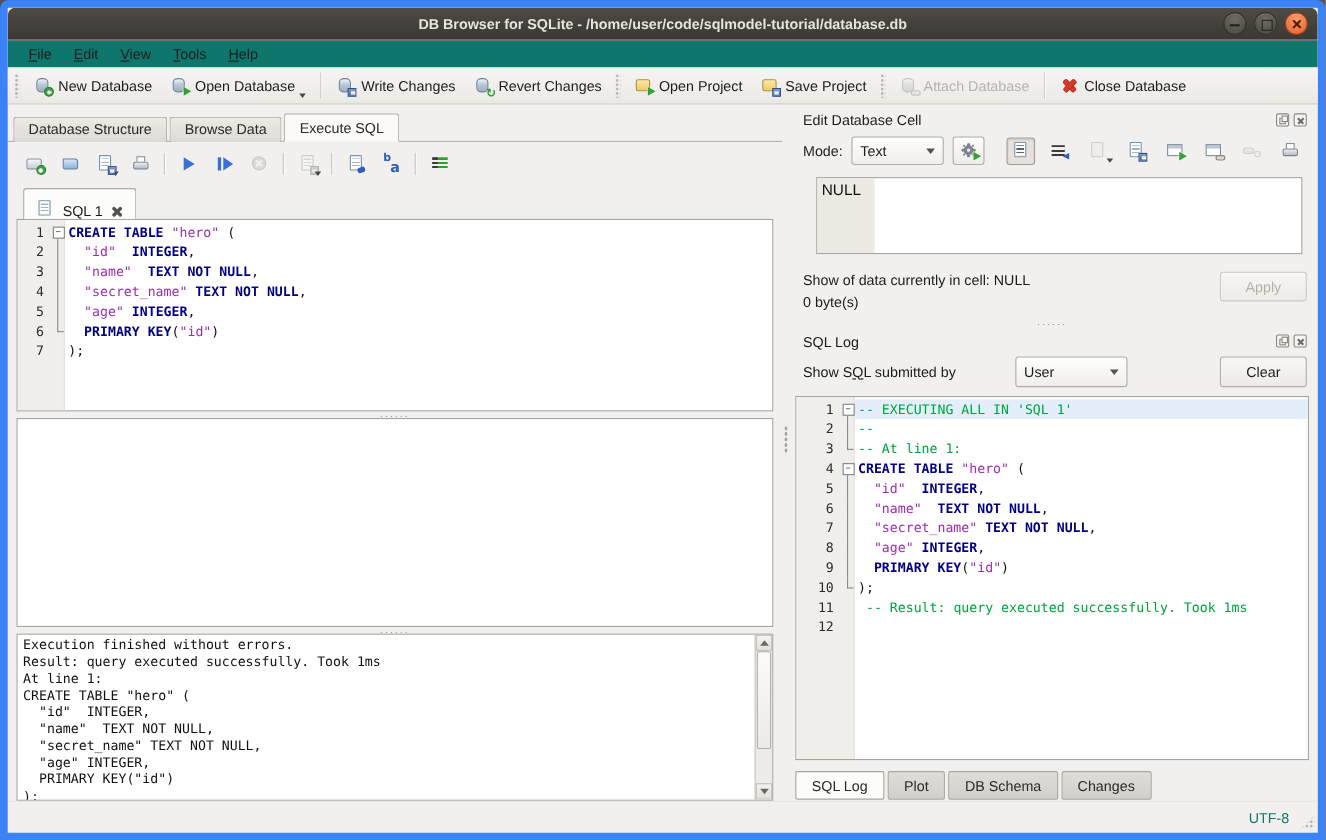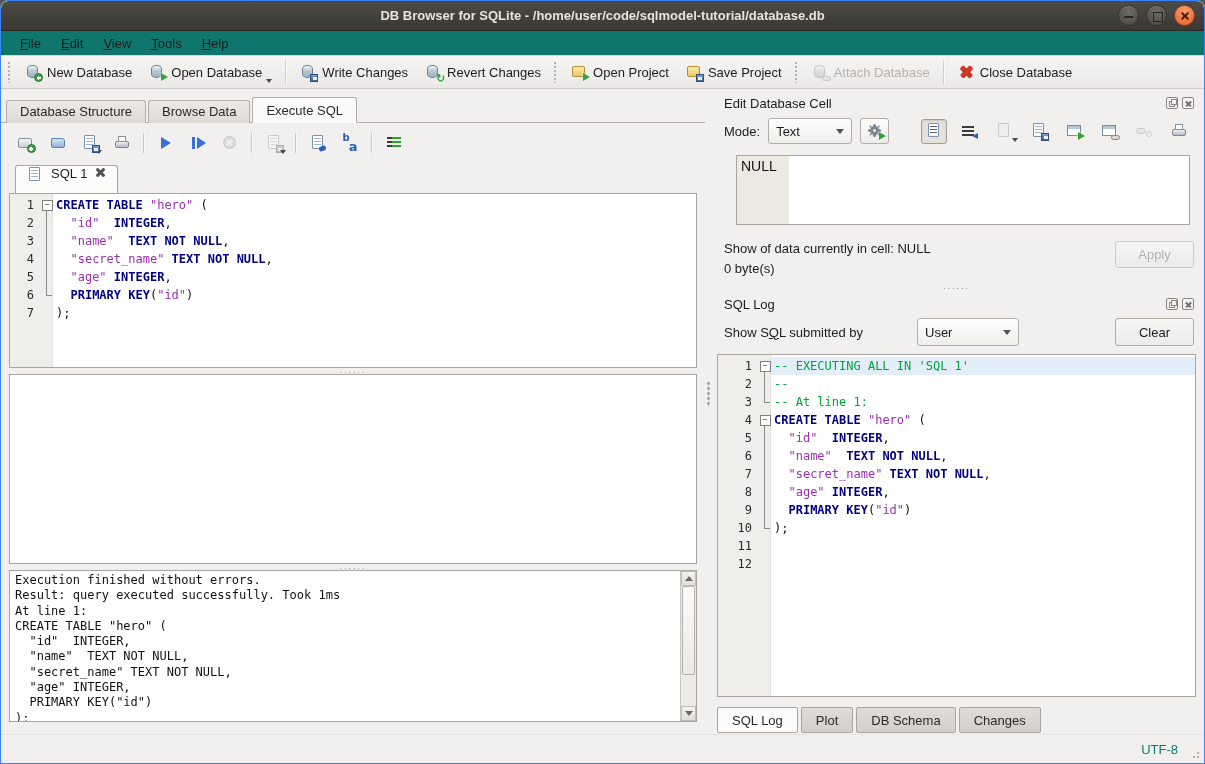--- a/index.html
+++ b/index.html
@@ -1,19 +1,19 @@
 <!DOCTYPE html>
 <html><head>
 <meta charset="utf-8">
 <style>
   html,body{margin:0;padding:0;background:#555;}
   *{box-sizing:border-box;}
   .window{width:1205px;height:764px;position:relative;background:#f1f0ee;
     font-family:"Liberation Sans",sans-serif;font-size:13px;color:#1c1c1a;
-    border:1px solid #3b82f6;border-radius:8px 8px 0 0;overflow:hidden;display:flex;flex-direction:column;}
+    border:7px solid #3b82f6;border-radius:8px 8px 0 0;overflow:hidden;display:flex;flex-direction:column;}
 
   
   .titlebar{height:30px;flex:none;background:linear-gradient(#4d4b45,#3a3833);border-bottom:1px solid #2b2a26;
     position:relative;display:flex;align-items:center;border-radius:7px 7px 0 0;}
   .title{position:absolute;left:0;right:0;text-align:center;color:#e8e4dc;font-weight:bold;font-size:13px;}
   .win-controls{position:absolute;right:9px;top:4px;display:flex;gap:7px;z-index:3;}
   .wbtn{width:21px;height:21px;border-radius:50%;border:1px solid #35332d;position:relative;
     background:radial-gradient(circle at 50% 30%,#6e6b63,#49463f);box-shadow:inset 0 1px 0 rgba(255,255,255,.18);}
   .wbtn i{position:absolute;left:0;top:0;right:0;bottom:0;}
   .wbtn[data-name="minimize-button"] i::before{content:"";position:absolute;left:5px;top:10px;width:9px;height:2px;background:#26241f;}
@@ -108,21 +108,21 @@
   .mtab.active{height:26px;line-height:26px;background:#fbfaf9;border-bottom:1px solid #fbfaf9;}
 
   .tab-page{flex:1;padding:5px 8px 0 8px;display:flex;flex-direction:column;min-height:0;}
   .sql-toolbar{height:30px;flex:none;display:flex;align-items:center;gap:7px;padding-left:4px;}
   .sqlbtn{width:25px;height:25px;display:flex;align-items:center;justify-content:center;position:relative;}
   .sqlbtn .dd{position:absolute;right:0;bottom:2px;margin:0;}
   .ssep{width:1px;height:20px;background:#cac7c2;box-shadow:1px 0 0 #fafaf8;margin:0 2px;}
 
   .doc-tabs{height:28px;flex:none;display:flex;align-items:flex-end;margin-top:7px;padding-left:6px;}
   .doc-tab{height:28px;background:#fcfcfb;border:1px solid #a9a5a0;border-bottom:none;border-radius:3px 3px 0 0;
-    display:flex;align-items:flex-start;padding:0 10px;gap:7px;position:relative;z-index:2;}
+    display:flex;align-items:flex-end;padding:0 10px;gap:7px;position:relative;z-index:2;}
   .doc-close{width:13px;height:13px;position:relative;}
   .doc-close::before,.doc-close::after{content:"";position:absolute;left:1px;top:5px;width:11px;height:3px;background:#55534f;border-radius:1px;}
   .doc-close::before{transform:rotate(45deg);} .doc-close::after{transform:rotate(-45deg);}
 
   
   .editor-frame{border:1px solid #a8a49f;background:#fff;position:relative;overflow:hidden;}
   .editor-frame .gutterbg{position:absolute;left:0;top:0;bottom:0;background:#efeeea;border-right:1px solid #e3e1dd;}
   .ed-lines{position:relative;padding-top:2px;}
   .ed-row{display:flex;height:18px;font:12px/18px "DejaVu Sans Mono",monospace;}
   .num{flex:none;text-align:right;padding-right:6px;color:#2b2b2b;}
@@ -545,20 +545,21 @@
               <span class="code" data-name="code-text"><span class="tk-p">  </span><span class="tk-k">PRIMARY KEY</span><span class="tk-p">(</span><span class="tk-s">"id"</span><span class="tk-p">)</span></span>
             </div>
             <div class="ed-row" data-name="code-line">
               <span class="num" data-name="line-number">10</span>
               <span class="fold f-corner" data-name="fold-marker-icon"></span>
               <span class="code" data-name="code-text"><span class="tk-p">);</span></span>
             </div>
             <div class="ed-row" data-name="code-line">
               <span class="num" data-name="line-number">11</span>
               <span class="fold" data-name="fold-marker-icon"></span>
+              <span class="code" data-name="code-text"><span class="tk-p"> </span><span class="tk-c">-- Result: query executed successfully. Took 1ms</span></span>
             </div>
             <div class="ed-row" data-name="code-line">
               <span class="num" data-name="line-number">12</span>
               <span class="fold" data-name="fold-marker-icon"></span>
               <span class="code" data-name="code-text"></span>
             </div>
           </div>
       </div>
       <div class="bottom-tabs" data-name="bottom-tabbar">
           <div class="btab active" data-name="bottom-tab-sql-log">SQL Log</div>

